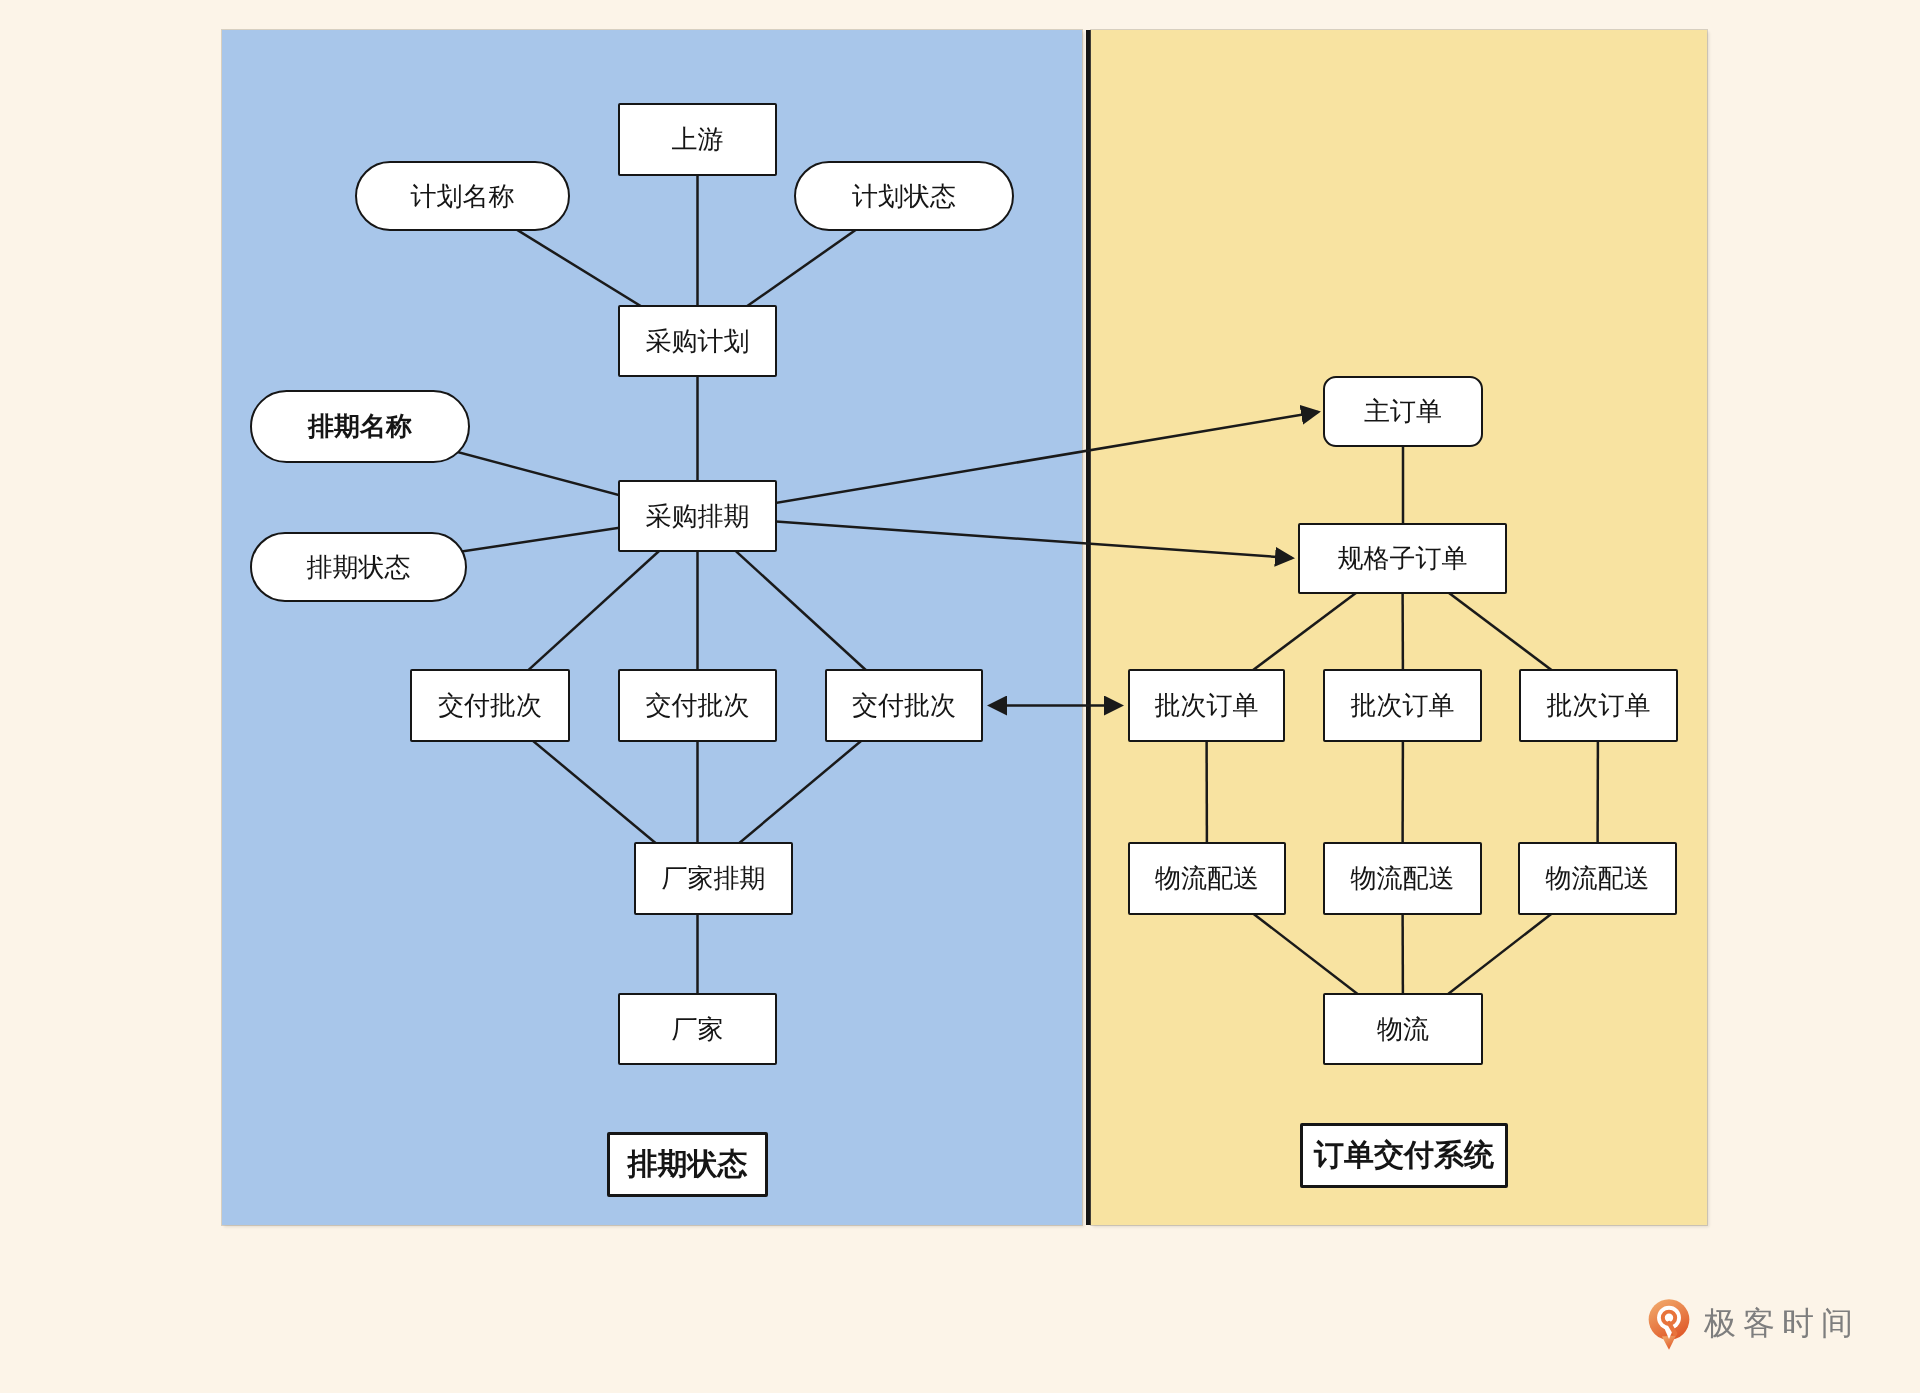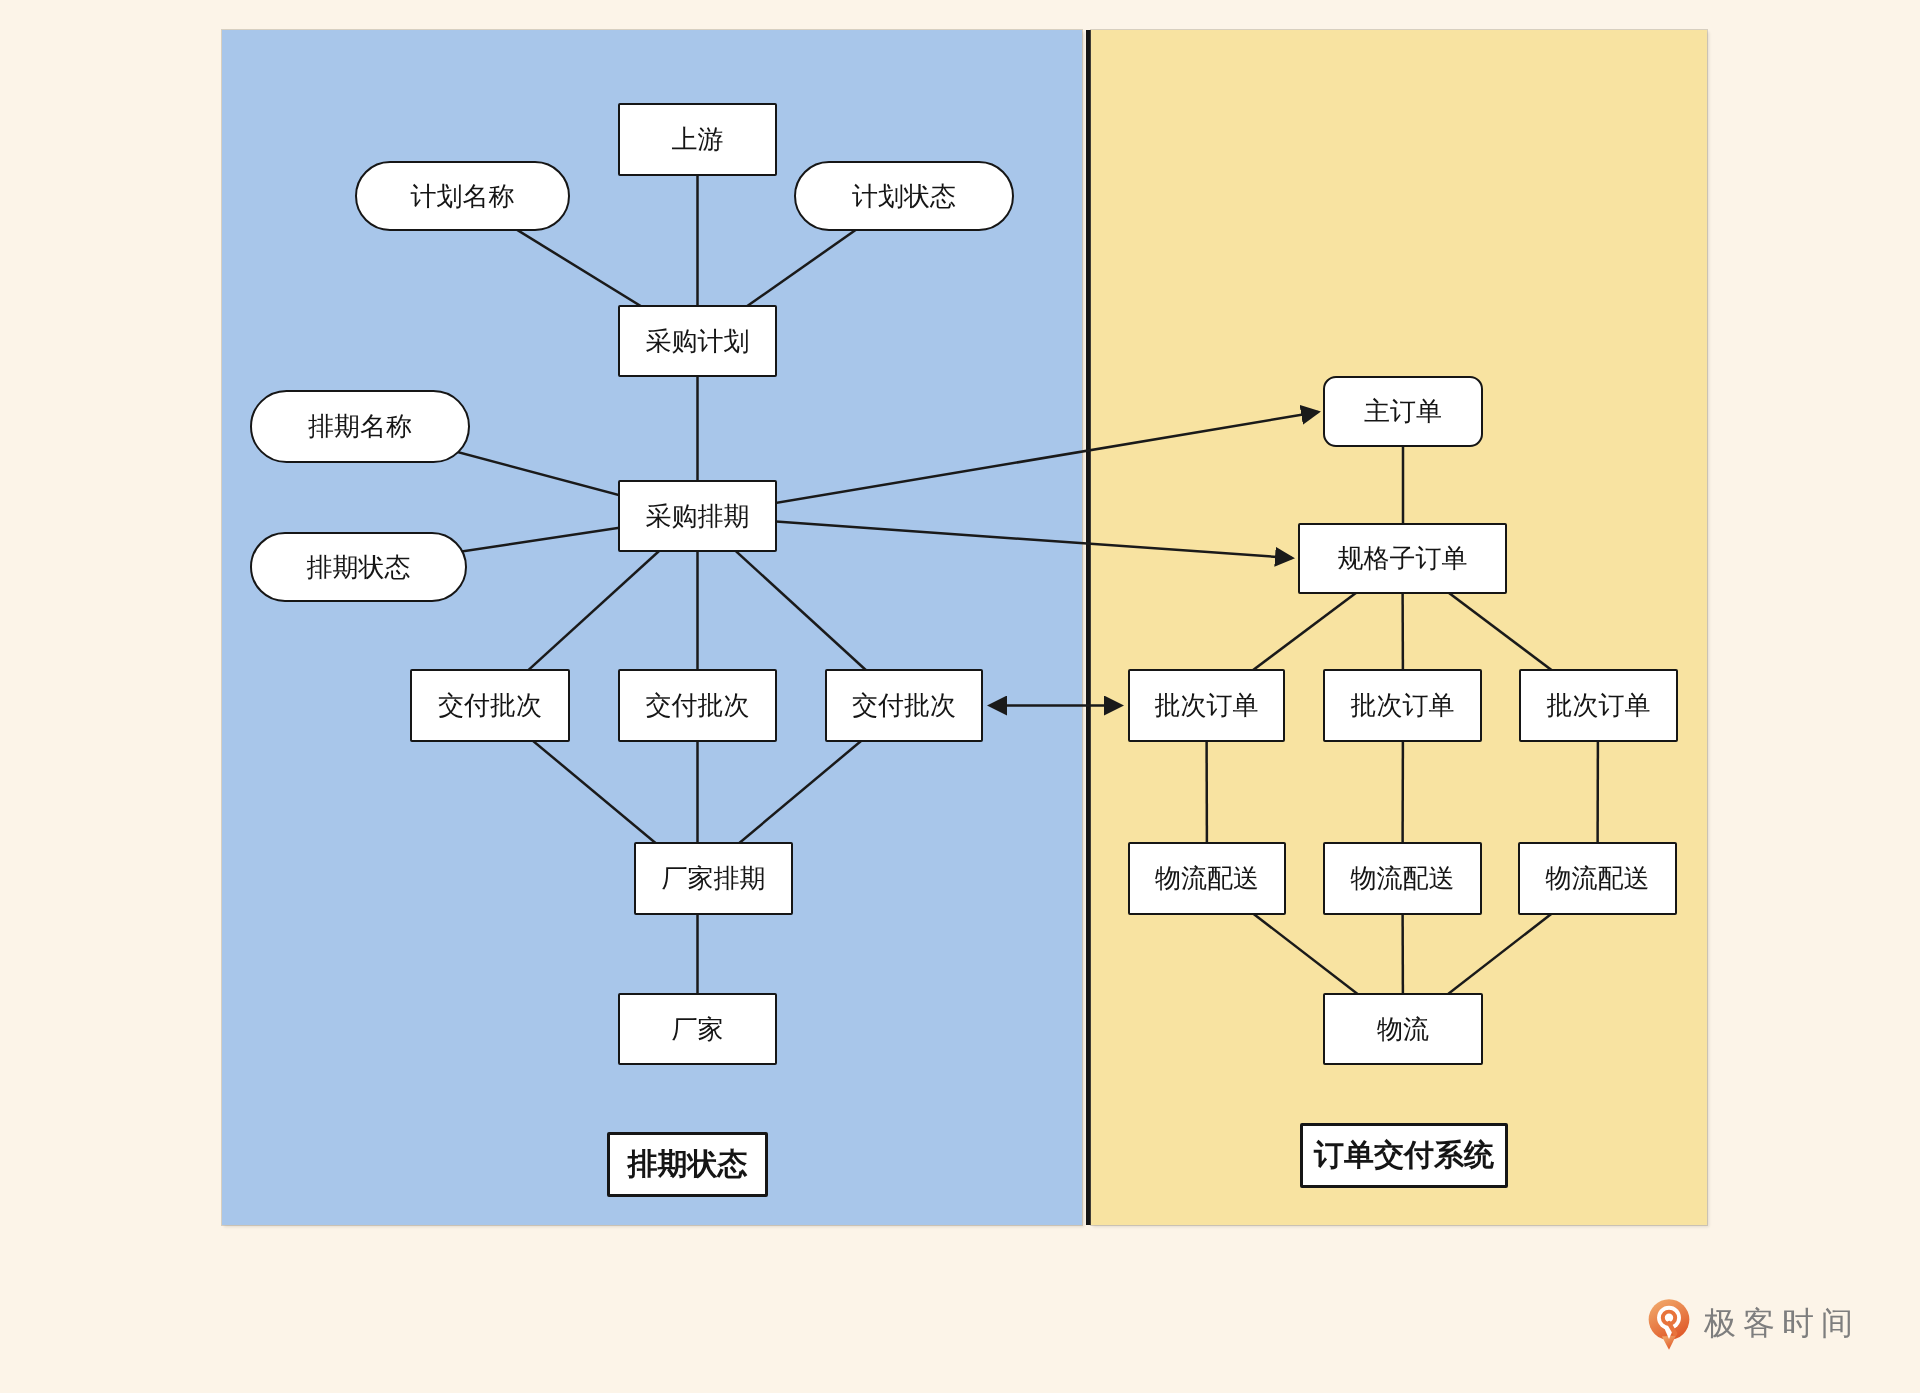--- a/index.html
+++ b/index.html
@@ -134,21 +134,21 @@
     <line x1="1598" y1="705" x2="1597.5" y2="878"></line>
     <line x1="1207" y1="878" x2="1403" y2="1029"></line>
     <line x1="1402.5" y1="878" x2="1403" y2="1029"></line>
     <line x1="1597.5" y1="878" x2="1403" y2="1029"></line>
   </svg>
 
   <div class="node" style="left:618px; top:103px; width:159px; height:73px;">上游</div>
   <div class="node pill" style="left:355px; top:161px; width:215px; height:70px;">计划名称</div>
   <div class="node pill" style="left:794px; top:161px; width:220px; height:70px;">计划状态</div>
   <div class="node" style="left:618px; top:305px; width:159px; height:72px;">采购计划</div>
-  <div class="node pill" style="left:250px; top:390px; width:220px; height:73px;">排期名称</div>
+  <div class="node pill" style="left:250px; top:390px; width:220px; height:73px;font-weight:bold;">排期名称</div>
   <div class="node pill" style="left:250px; top:532px; width:217px; height:70px;">排期状态</div>
   <div class="node" style="left:618px; top:480px; width:159px; height:72px;">采购排期</div>
   <div class="node" style="left:410px; top:669px; width:160px; height:73px;">交付批次</div>
   <div class="node" style="left:618px; top:669px; width:159px; height:73px;">交付批次</div>
   <div class="node" style="left:825px; top:669px; width:158px; height:73px;">交付批次</div>
   <div class="node" style="left:634px; top:842px; width:159px; height:73px;">厂家排期</div>
   <div class="node" style="left:618px; top:993px; width:159px; height:72px;">厂家</div>
   <div class="node syslabel" style="left:607px; top:1132px; width:161px; height:65px;">排期状态</div>
 
   <div class="node" style="left:1323px; top:376px; width:160px; height:71px;border-radius:13px;">主订单</div>

